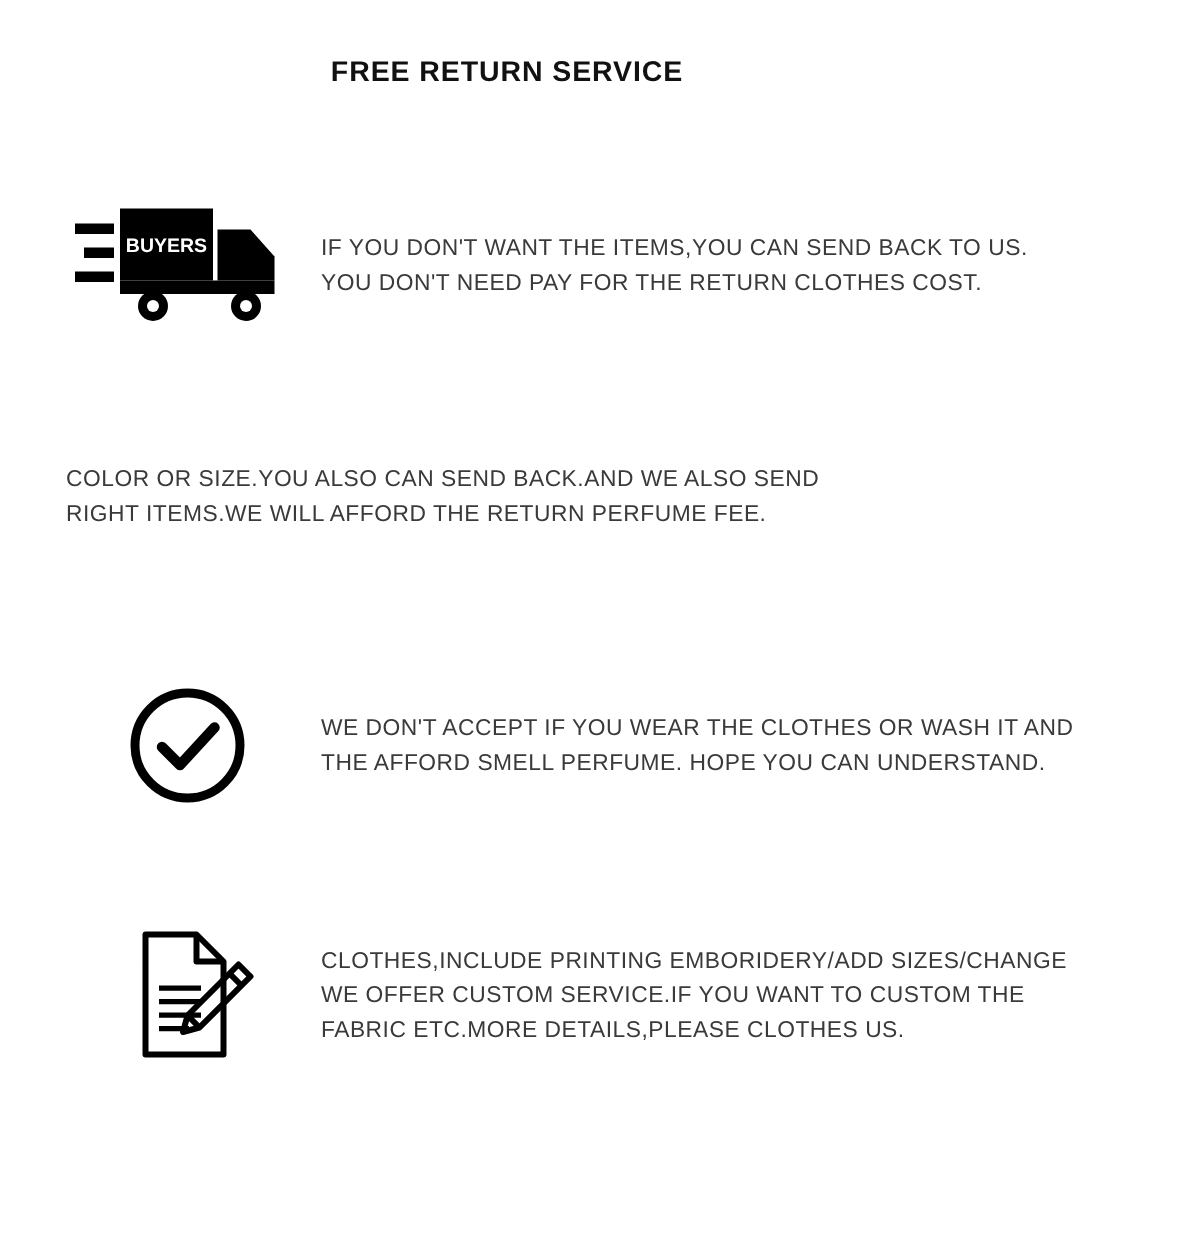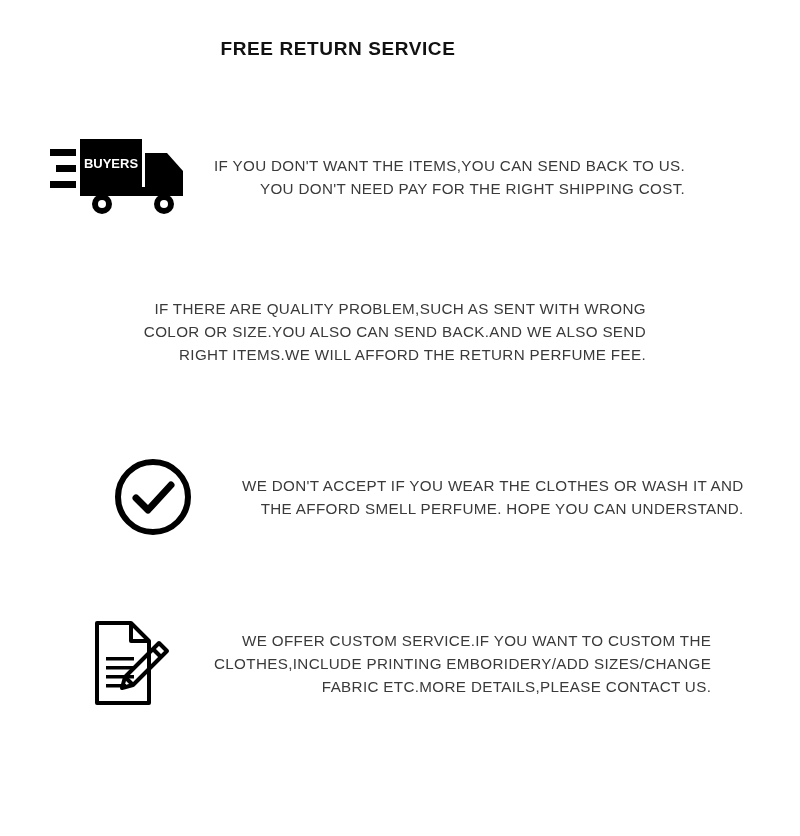--- a/index.html
+++ b/index.html
@@ -34,42 +34,41 @@
   }
   .row {
     display: flex;
     align-items: center;
     min-height: 118px;
     padding: 0 30px 0 40px;
     box-sizing: border-box;
   }
   .row-1 { margin-top: 10px; }
   .row-2 { margin-top: 36px; }
-  .row-3 { margin-top: 48px; margin-left: 28px; }
+  .row-3 { margin-top: 48px; }
   .row-4 { margin-top: 48px; }
 
   .icon-cell {
     width: 170px;
     min-width: 170px;
     display: flex;
     align-items: flex-start;
     justify-content: center;
   }
   .text-cell {
     flex: 1;
     font-size: 15.2px;
     line-height: 23px;
     color: #3a3a3a;
     letter-spacing: 0.35px;
     padding-left: 4px;
   }
   .text-cell .line {
     display: block;
     white-space: nowrap;
-    text-align: right;
   }
   svg { display: block; }
 </style>
 </head>
 <body>
 
 <div class="page">
 
   <h1 class="title">FREE RETURN SERVICE</h1>
 
@@ -92,27 +91,26 @@
           <circle cx="52" cy="77" r="10" fill="#000"></circle>
           <circle cx="52" cy="77" r="4" fill="#fff"></circle>
           <circle cx="114" cy="77" r="10" fill="#000"></circle>
           <circle cx="114" cy="77" r="4" fill="#fff"></circle>
 
           <text x="61" y="41" text-anchor="middle" fill="#ffffff" font-family="Liberation Sans, sans-serif" font-size="13" font-weight="bold">BUYERS</text>
         </svg>
       </div>
       <div class="text-cell">
         <span class="line">IF YOU DON'T WANT THE ITEMS,YOU CAN SEND BACK TO US.</span>
-        <span class="line">YOU DON'T NEED PAY FOR THE RIGHT SHIPPING COST.</span>
+        <span class="line">YOU DON'T NEED PAY FOR THE RETURN CLOTHES COST.</span>
       </div>
     </div>
 
     <div class="row row-2">
       <div class="text-cell">
-        <span class="line">IF THERE ARE QUALITY PROBLEM,SUCH AS SENT WITH WRONG</span>
         <span class="line">COLOR OR SIZE.YOU ALSO CAN SEND BACK.AND WE ALSO SEND</span>
         <span class="line">RIGHT ITEMS.WE WILL AFFORD THE RETURN PERFUME FEE.</span>
       </div>
     </div>
 
     <div class="row row-3">
       <div class="icon-cell">
         <svg width="90" height="90" viewBox="0 0 90 90" aria-hidden="true">
           <circle cx="45" cy="45" r="35" fill="none" stroke="#000" stroke-width="6"></circle>
           <path d="M28 46 L40 58 L63 33" fill="none" stroke="#000" stroke-width="7" stroke-linecap="round" stroke-linejoin="round"></path>
@@ -135,20 +133,20 @@
           <rect x="31" y="53" width="28" height="3.5" fill="#000"></rect>
           <rect x="31" y="62" width="28" height="3.5" fill="#000"></rect>
           <rect x="31" y="71" width="20" height="3.5" fill="#000"></rect>
 
           <path d="M84 30 l8 8 -34 34 -11 3 3 -11 z" fill="none" stroke="#000" stroke-width="4" stroke-linejoin="round"></path>
           <path d="M50 64 l8 8" fill="none" stroke="#000" stroke-width="4"></path>
           <path d="M78 36 l8 8" fill="none" stroke="#000" stroke-width="4"></path>
         </svg>
       </div>
       <div class="text-cell">
+        <span class="line">CLOTHES,INCLUDE PRINTING EMBORIDERY/ADD SIZES/CHANGE</span>
         <span class="line">WE OFFER CUSTOM SERVICE.IF YOU WANT TO CUSTOM THE</span>
-        <span class="line">CLOTHES,INCLUDE PRINTING EMBORIDERY/ADD SIZES/CHANGE</span>
-        <span class="line">FABRIC ETC.MORE DETAILS,PLEASE CONTACT US.</span>
+        <span class="line">FABRIC ETC.MORE DETAILS,PLEASE CLOTHES US.</span>
       </div>
     </div>
 
   </div>
 </div>
 
 </body></html>

